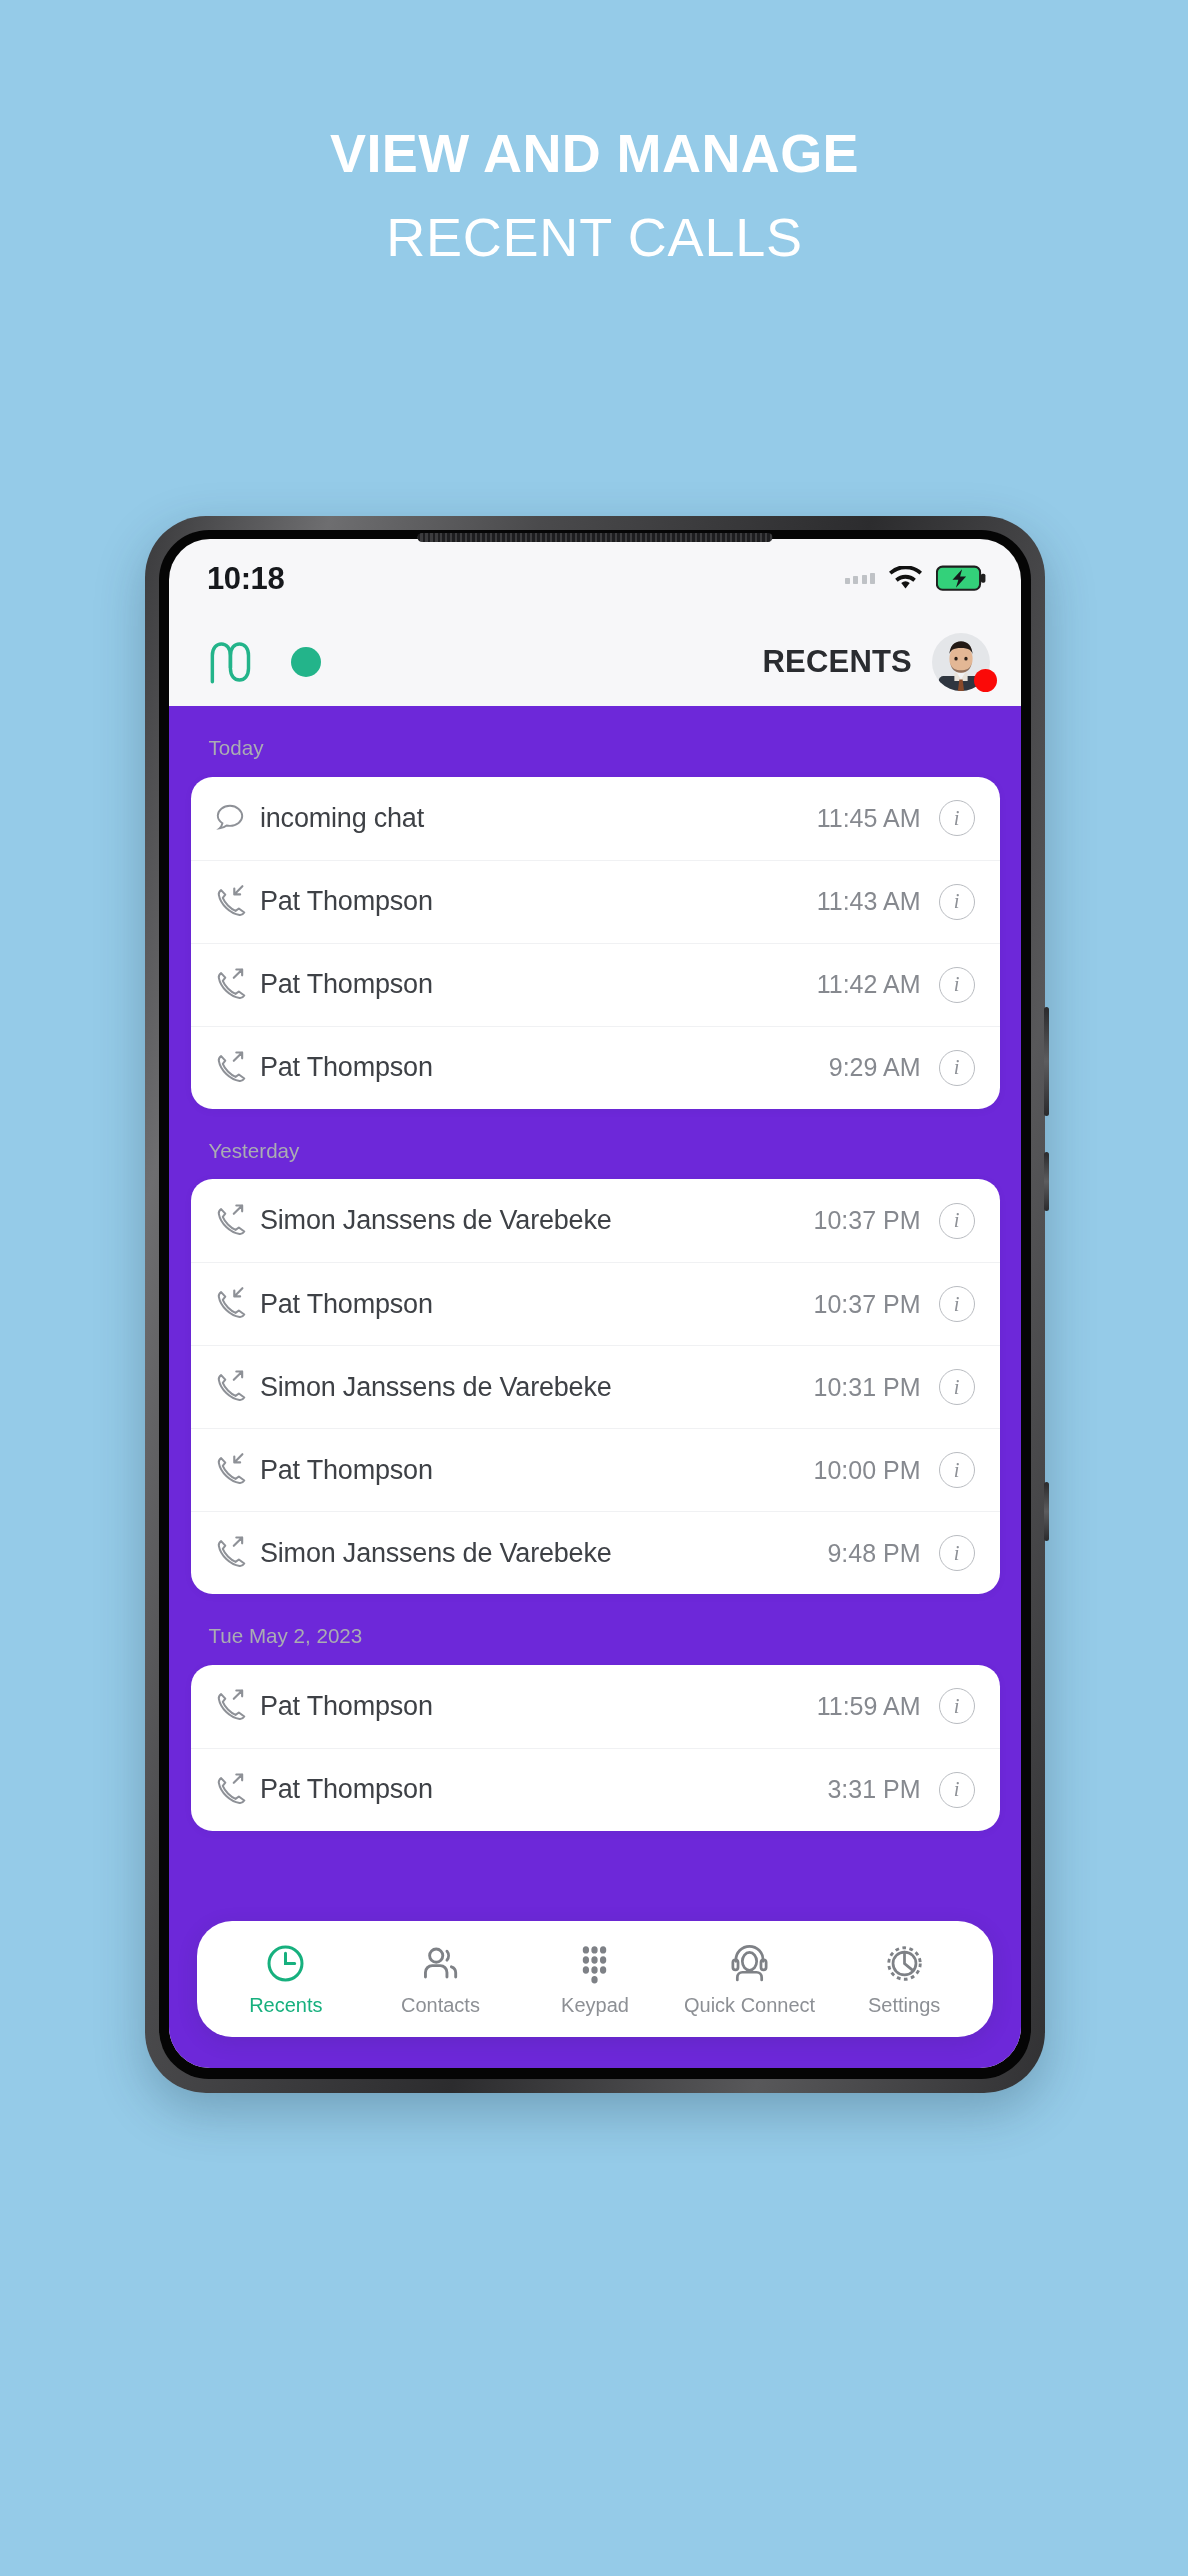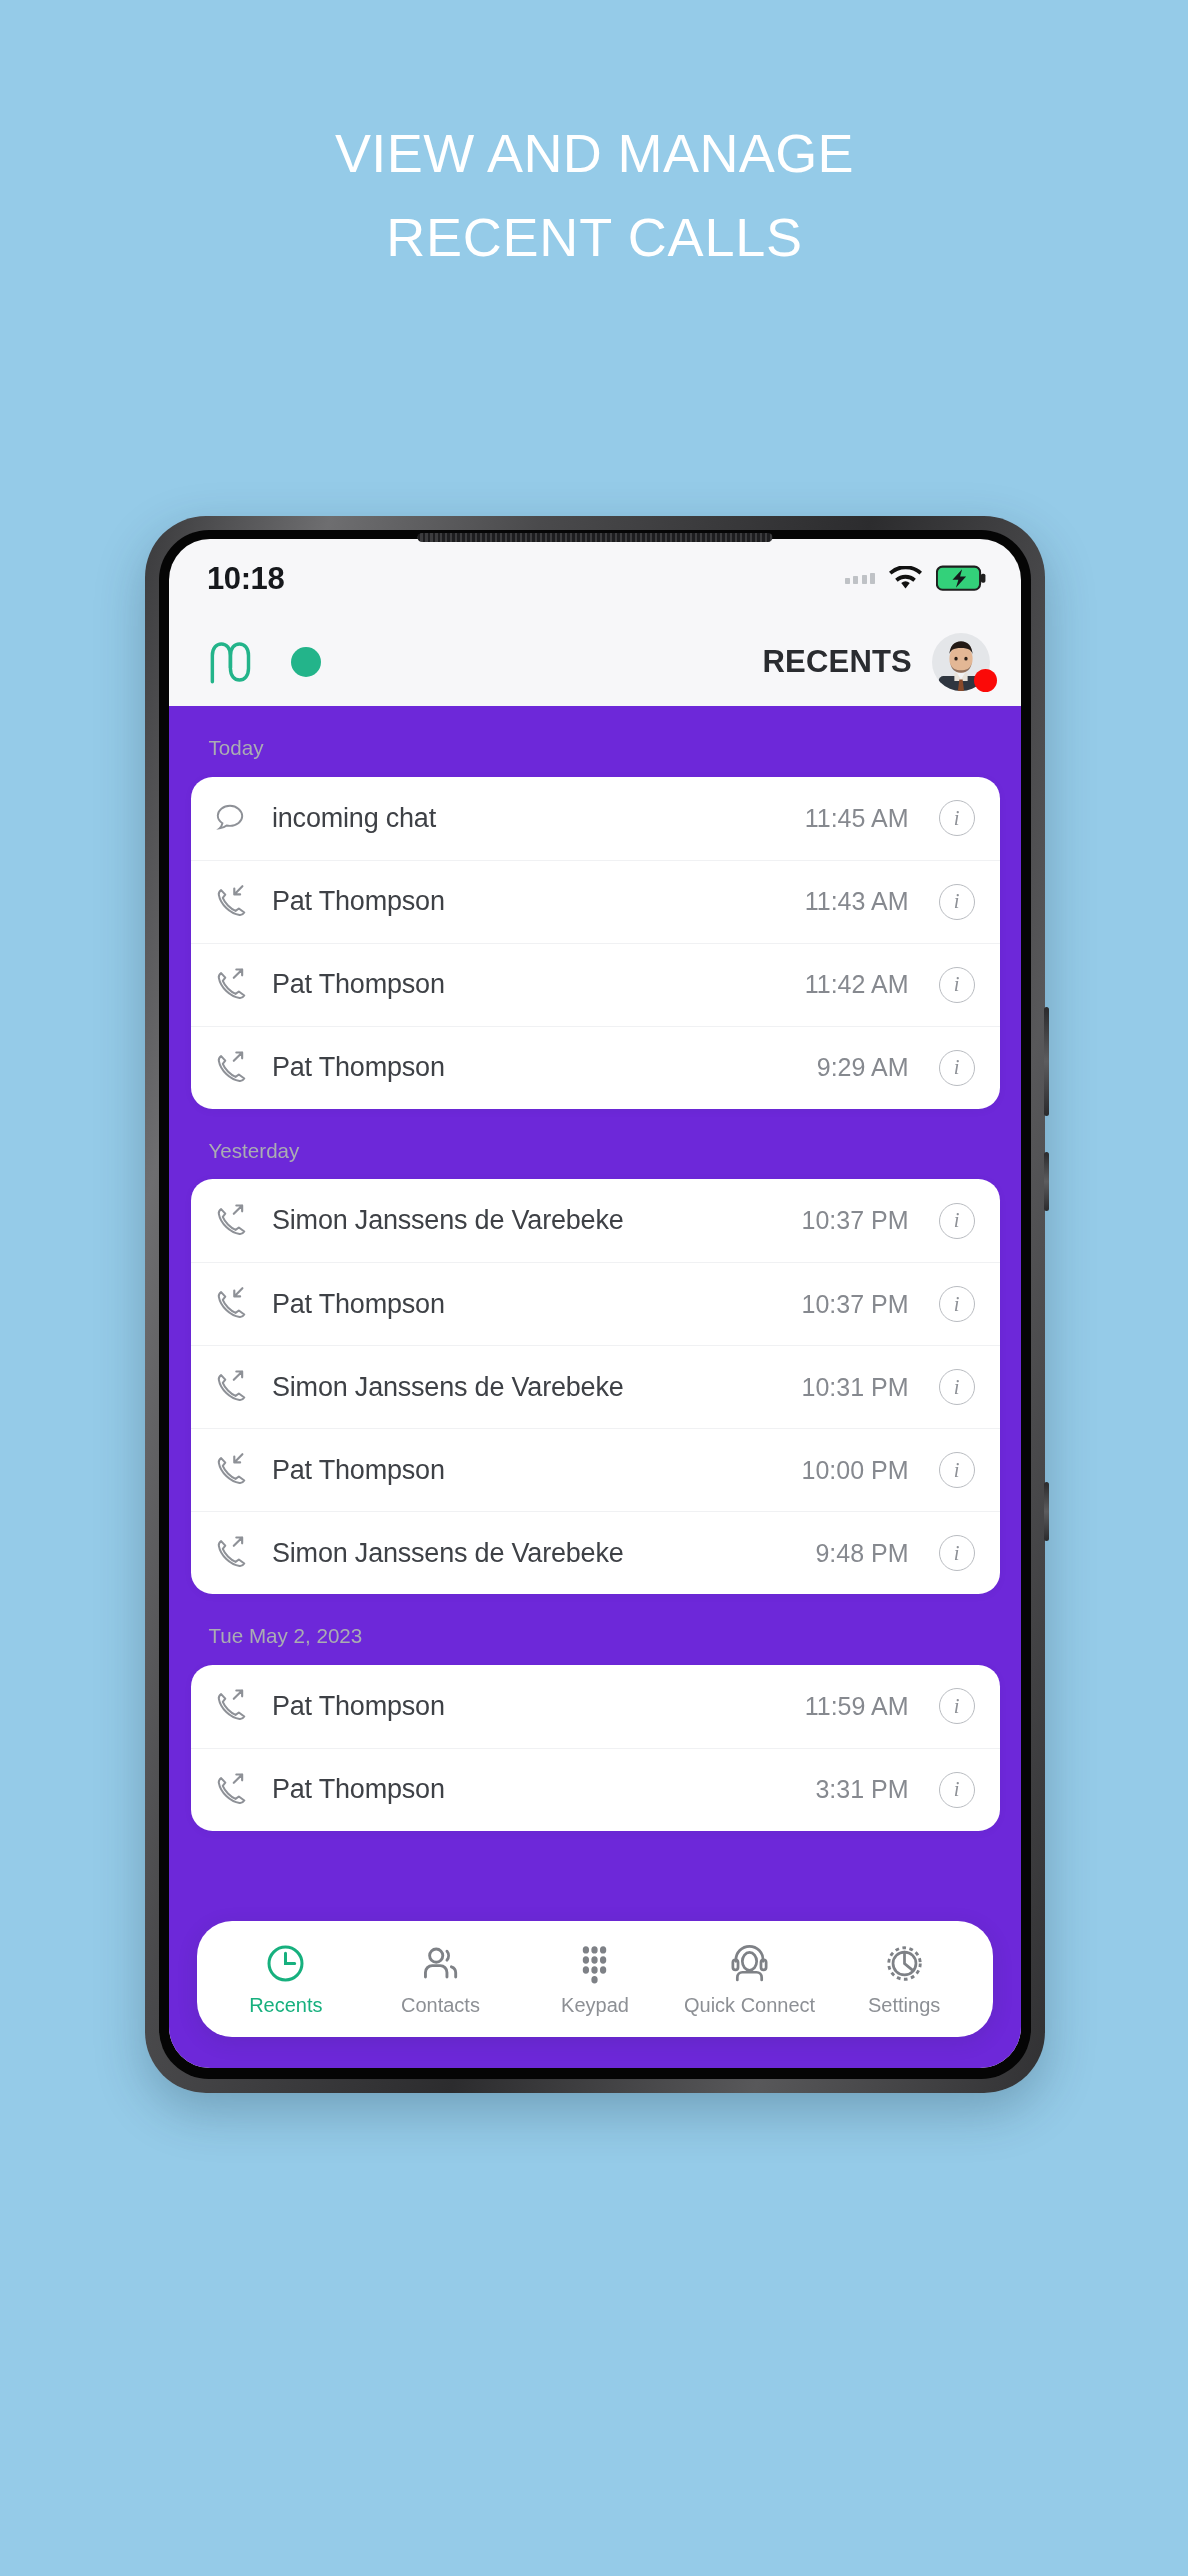--- a/index.html
+++ b/index.html
@@ -12,21 +12,21 @@
     position:relative;
   }
 
   
   .headline {
     position:absolute; top:122px; left:0; width:100%;
     text-align:center; color:#ffffff;
     letter-spacing:0.4px;
   }
   .headline .line1 {
-    font-size:54px; font-weight:400; line-height:1.18;
+    font-size:54px; font-weight:700; line-height:1.18;
     display:block;
   }
   .headline .line2 {
     font-size:54px; font-weight:normal; line-height:1.18;
     display:block; letter-spacing:0.8px;margin-top:20px;
   }
 
   
   .phone {
     position:absolute;
@@ -123,21 +123,21 @@
     font-size:20.6px; color:#aaadb2; font-weight:400;
     padding:30px 0 16.5px 18px;
   }
   .card {
     background:#ffffff; border-radius:21.5px;
     box-shadow:0 1.7px 8.3px rgba(30,40,60,0.045);
     overflow:hidden;
   }
   .row {
     height:83px; display:flex; align-items:center;
-    padding:0 25px 0 21.5px; gap:12px;
+    padding:0 25px 0 21.5px; gap:0;
   }
   .row + .row { border-top:0.8px solid #f0f1f3; }
   .row .ico { width:48px; display:flex; align-items:center; }
   .row .name {
     flex:1; font-size:27px; color:#3e4146; letter-spacing:-0.2px;
     white-space:nowrap; overflow:hidden;
   }
   .row .time {
     font-size:25px; color:#86898f; margin-right:18px; white-space:nowrap;
   }

